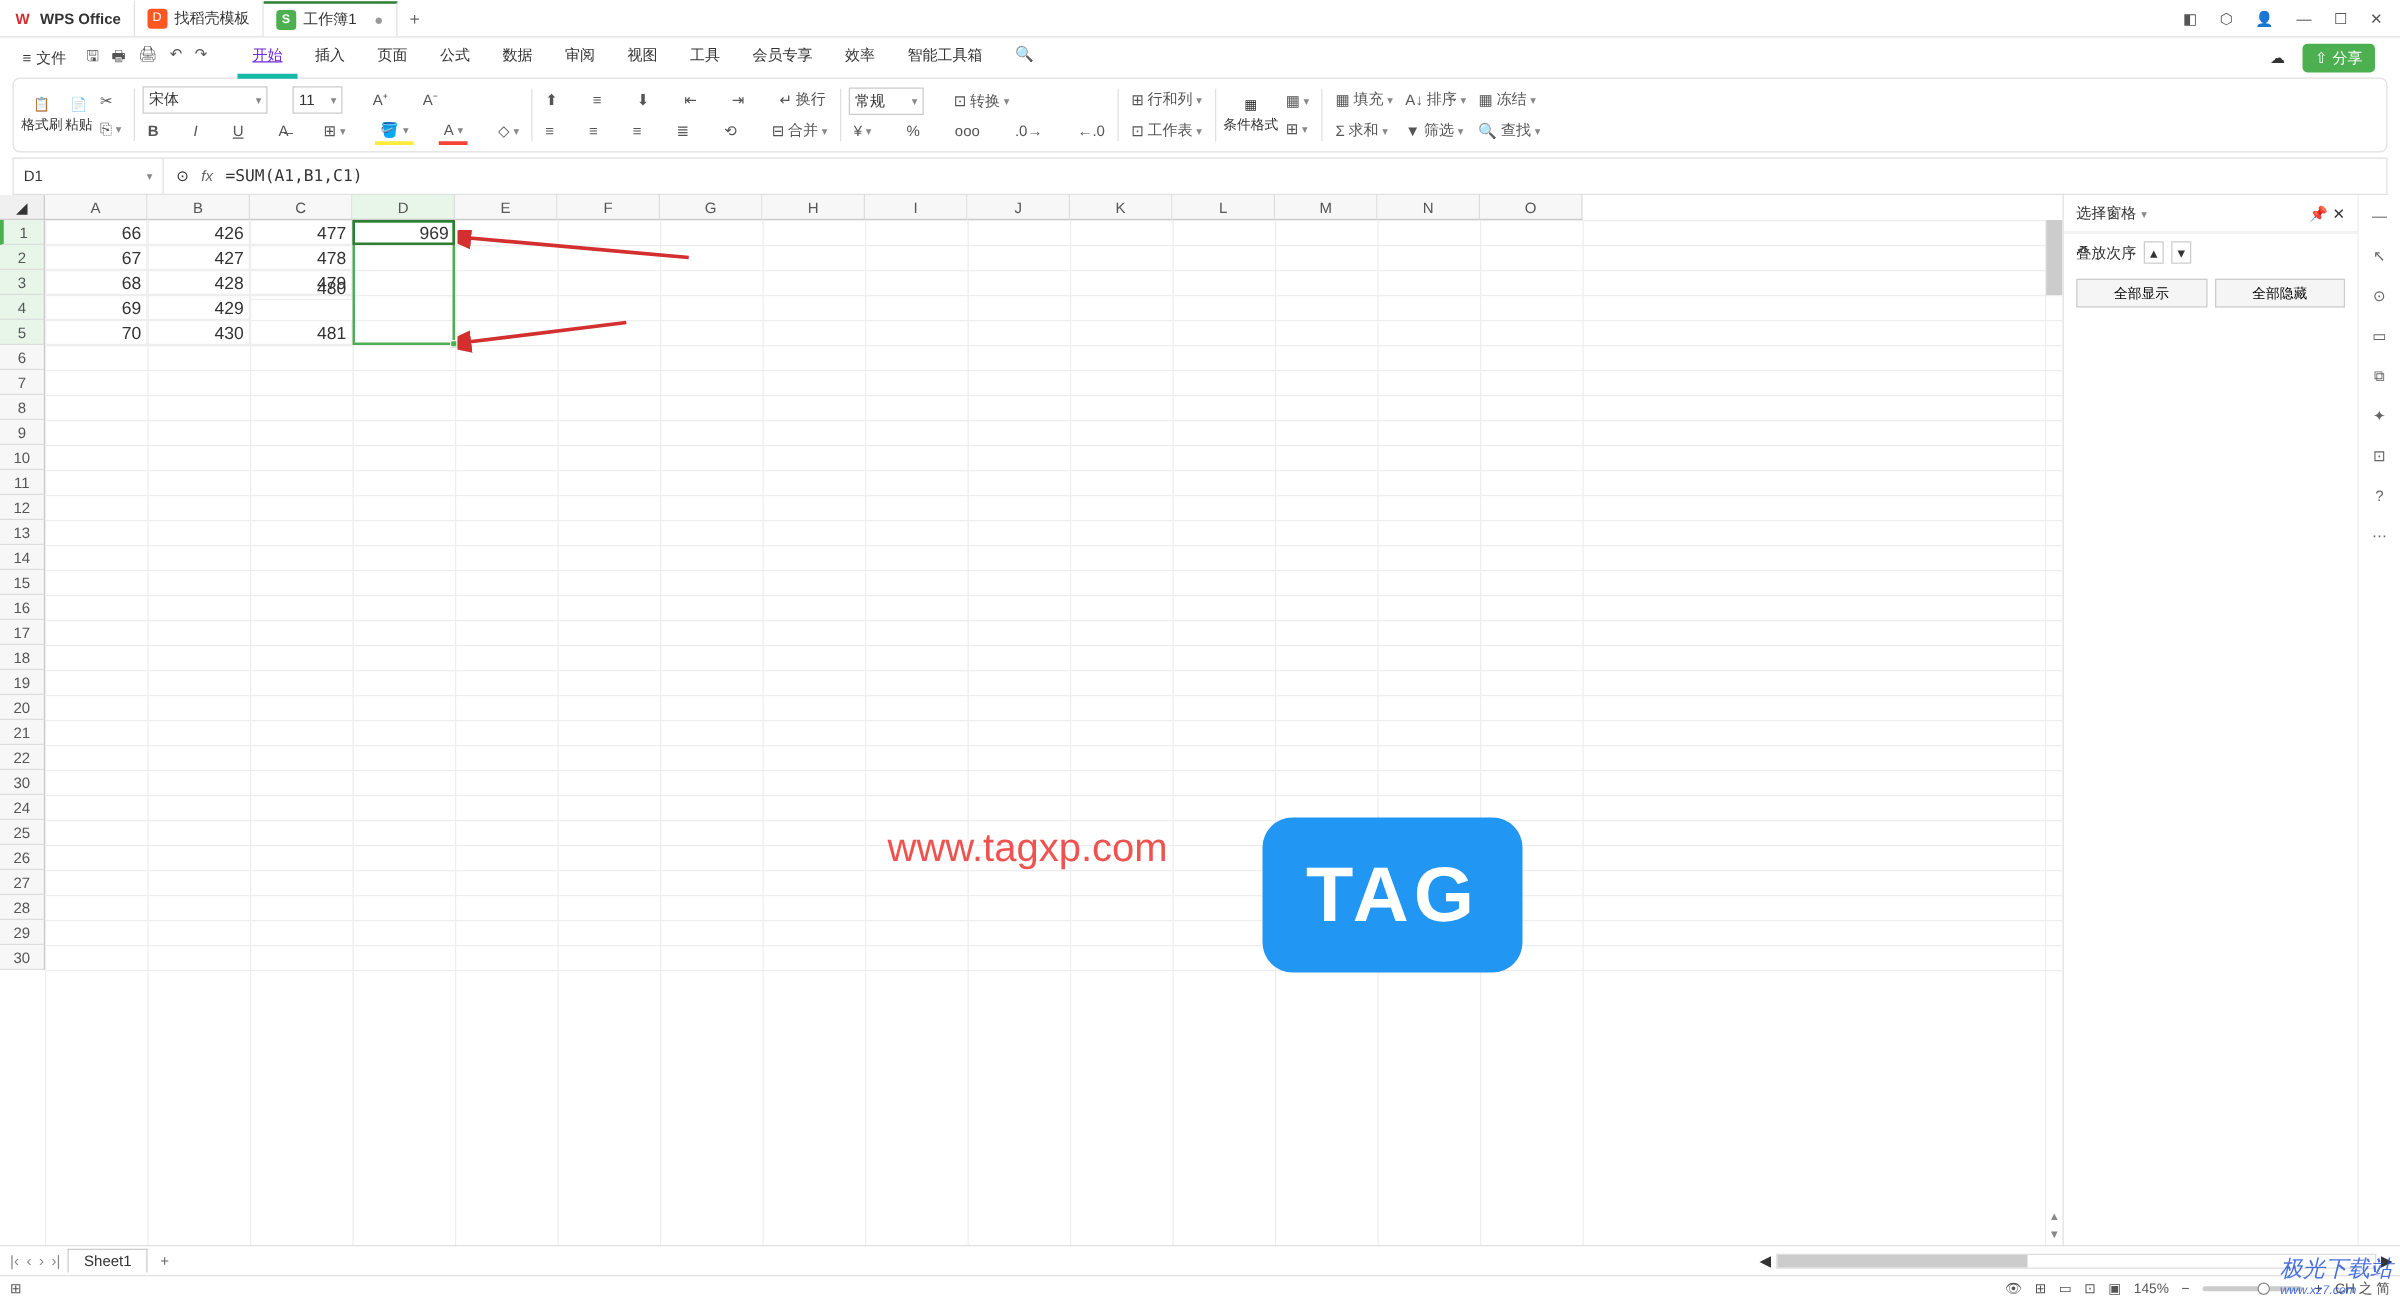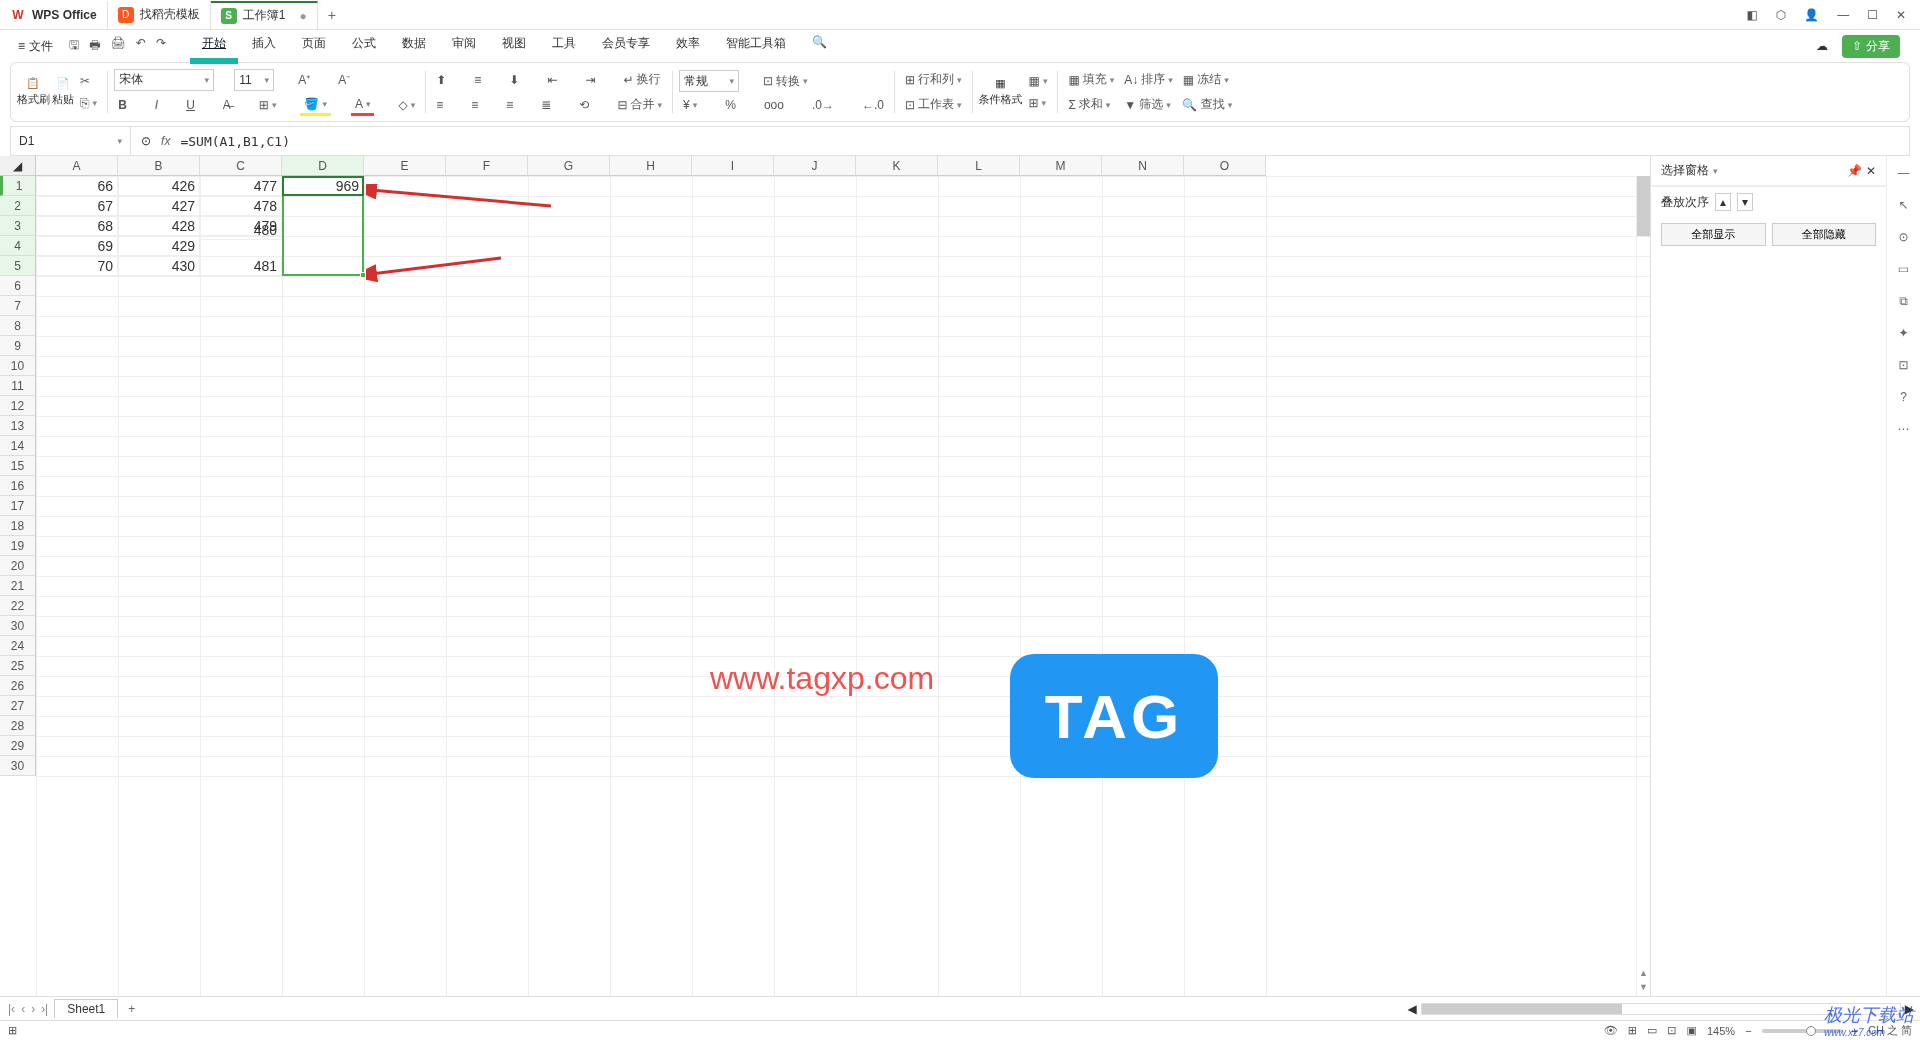--- a/index.html
+++ b/index.html
@@ -19,21 +19,21 @@
 .win-controls { margin-left: auto; display: flex; gap: 18px; padding-right: 14px; color: #555; }
 .win-controls span { cursor: pointer; }
 
 
 .menubar { height: 32px; display: flex; align-items: center; padding: 0 10px; gap: 4px; }
 .menu-btn-file { display: flex; align-items: center; gap: 4px; padding: 4px 8px; }
 .qat { display: flex; gap: 10px; margin-left: 4px; color: #555; }
 .qat span { cursor: pointer; }
 .menu-tabs { display: flex; margin-left: 20px; gap: 2px; }
 .menu-tab { padding: 6px 12px; cursor: pointer; }
-.menu-tab.active { color: #0f172a; border-bottom: 6px solid #14b8a6; font-weight: 500; text-decoration: underline; }
+.menu-tab.active { color: #6d28d9; border-bottom: 4px solid #14b8a6; font-weight: 500; text-decoration: underline; }
 .menubar-right { margin-left: auto; display: flex; gap: 14px; padding-right: 10px; align-items: center; }
 .share-btn { background: #4caf50; color: #fff; padding: 3px 10px; border-radius: 4px; display: flex; align-items: center; gap: 4px; }
 
 
 .ribbon { height: 60px; border: 1px solid #e0e0e0; margin: 0 10px; border-radius: 6px; display: flex; align-items: center; padding: 4px 6px; gap: 2px; }
 .rsep { width: 1px; height: 42px; background: #e0e0e0; margin: 0 4px; }
 .rbtn { display: flex; align-items: center; gap: 3px; padding: 2px 4px; cursor: pointer; color: #555; white-space: nowrap; }
 .rbtn-stack { display: flex; flex-direction: column; gap: 4px; }
 .font-select { width: 100px; height: 22px; border: 1px solid #ccc; padding: 0 4px; display: flex; align-items: center; justify-content: space-between; }
 .size-select { width: 40px; height: 22px; border: 1px solid #ccc; padding: 0 4px; display: flex; align-items: center; justify-content: space-between; }

